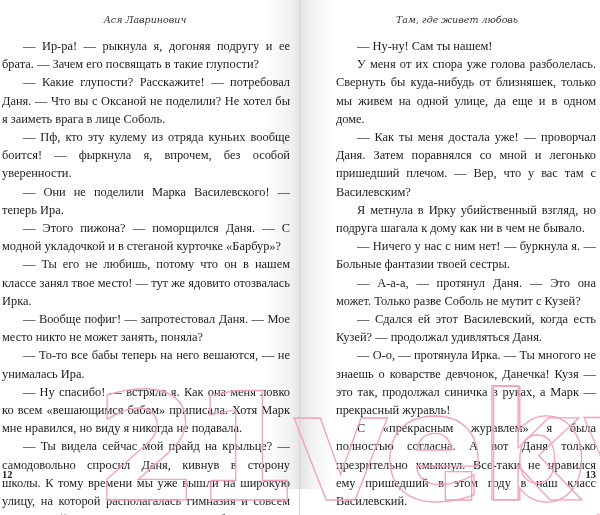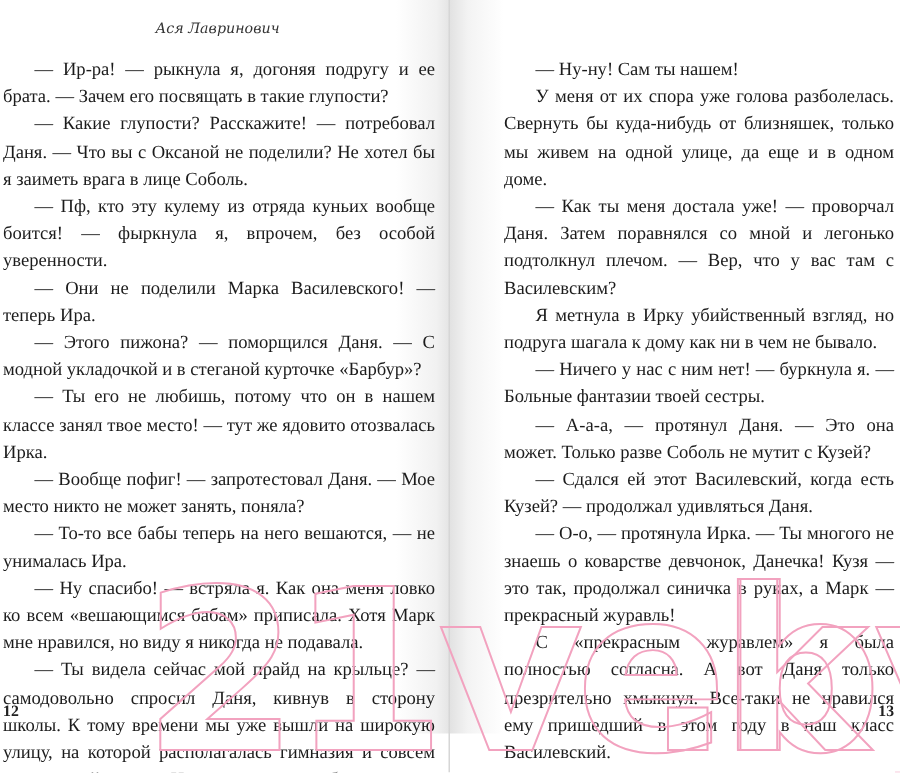--- a/index.html
+++ b/index.html
@@ -50,24 +50,25 @@
       <p>— Вообще пофиг! — запротестовал Даня. — Мое место никто не может занять, поняла?</p>
       <p>— То-то все бабы теперь на него вешаются, — не унималась Ира.</p>
       <p>— Ну спасибо! — встряла я. Как она меня ловко ко всем «вешающимся бабам» приписала. Хотя Марк мне нравился, но виду я никогда не подавала.</p>
       <p>— Ты видела сейчас мой прайд на крыльце? — самодовольно спросил Даня, кивнув в сторону школы. К тому времени мы уже вышли на широкую улицу, на которой располагалась гимназия и совсем рядом мой дом. Из окон кухни было видно ненавистное кирпичное здание нашего учебного заведения. Так себе вид...</p>
 
     </div>
     <div class="folio">12</div>
   </div>
 
   <div class="page right">
+    <div class="running-head">Там, где живет любовь</div>
     <div class="text">
       <p>— Ну-ну! Сам ты нашем!</p>
       <p>У меня от их спора уже голова разболелась. Свернуть бы куда-нибудь от близняшек, только мы живем на одной улице, да еще и в одном доме.</p>
-      <p>— Как ты меня достала уже! — проворчал Даня. Затем поравнялся со мной и легонько подтолкнул плечом. — Вер, что у вас там с Василевским?</p>
+      <p>— Как ты меня достала уже! — проворчал Даня. Затем поравнялся со мной и легонько пришедший плечом. — Вер, что у вас там с Василевским?</p>
       <p>Я метнула в Ирку убийственный взгляд, но подруга шагала к дому как ни в чем не бывало.</p>
       <p>— Ничего у нас с ним нет! — буркнула я. — Больные фантазии твоей сестры.</p>
       <p>— А-а-а, — протянул Даня. — Это она может. Только разве Соболь не мутит с Кузей?</p>
       <p>— Сдался ей этот Василевский, когда есть Кузей? — продолжал удивляться Даня.</p>
       <p>— О-о, — протянула Ирка. — Ты многого не знаешь о коварстве девчонок, Данечка! Кузя — это так, продолжал синичка в руках, а Марк — прекрасный журавль!</p>
       <p>С «прекрасным журавлем» я была полностью согласна. А вот Даня только презрительно хмыкнул. Все-таки не нравился ему пришедший в этом году в наш класс Василевский.</p>
 
     </div>
     <div class="folio">13</div>
   </div>

